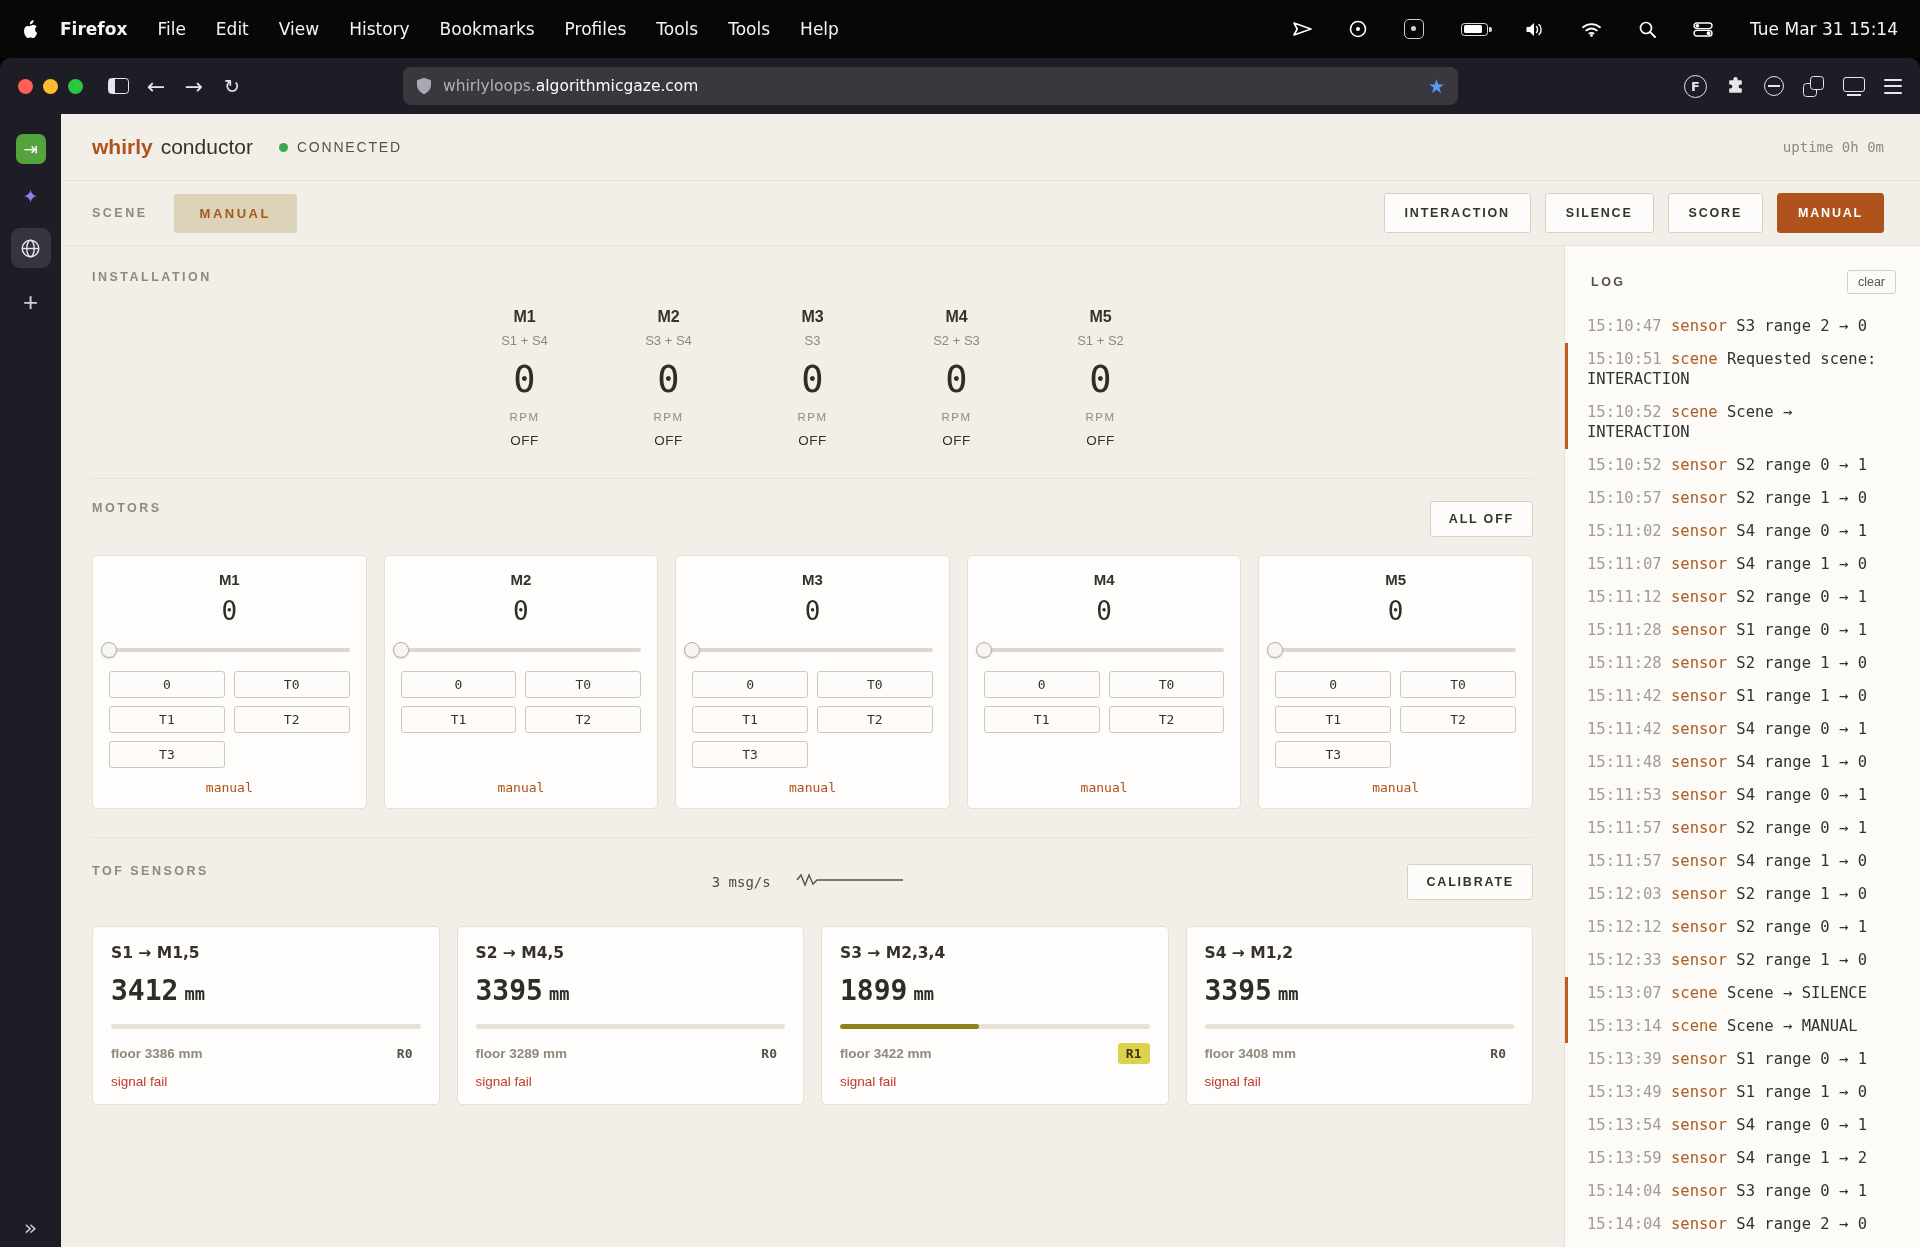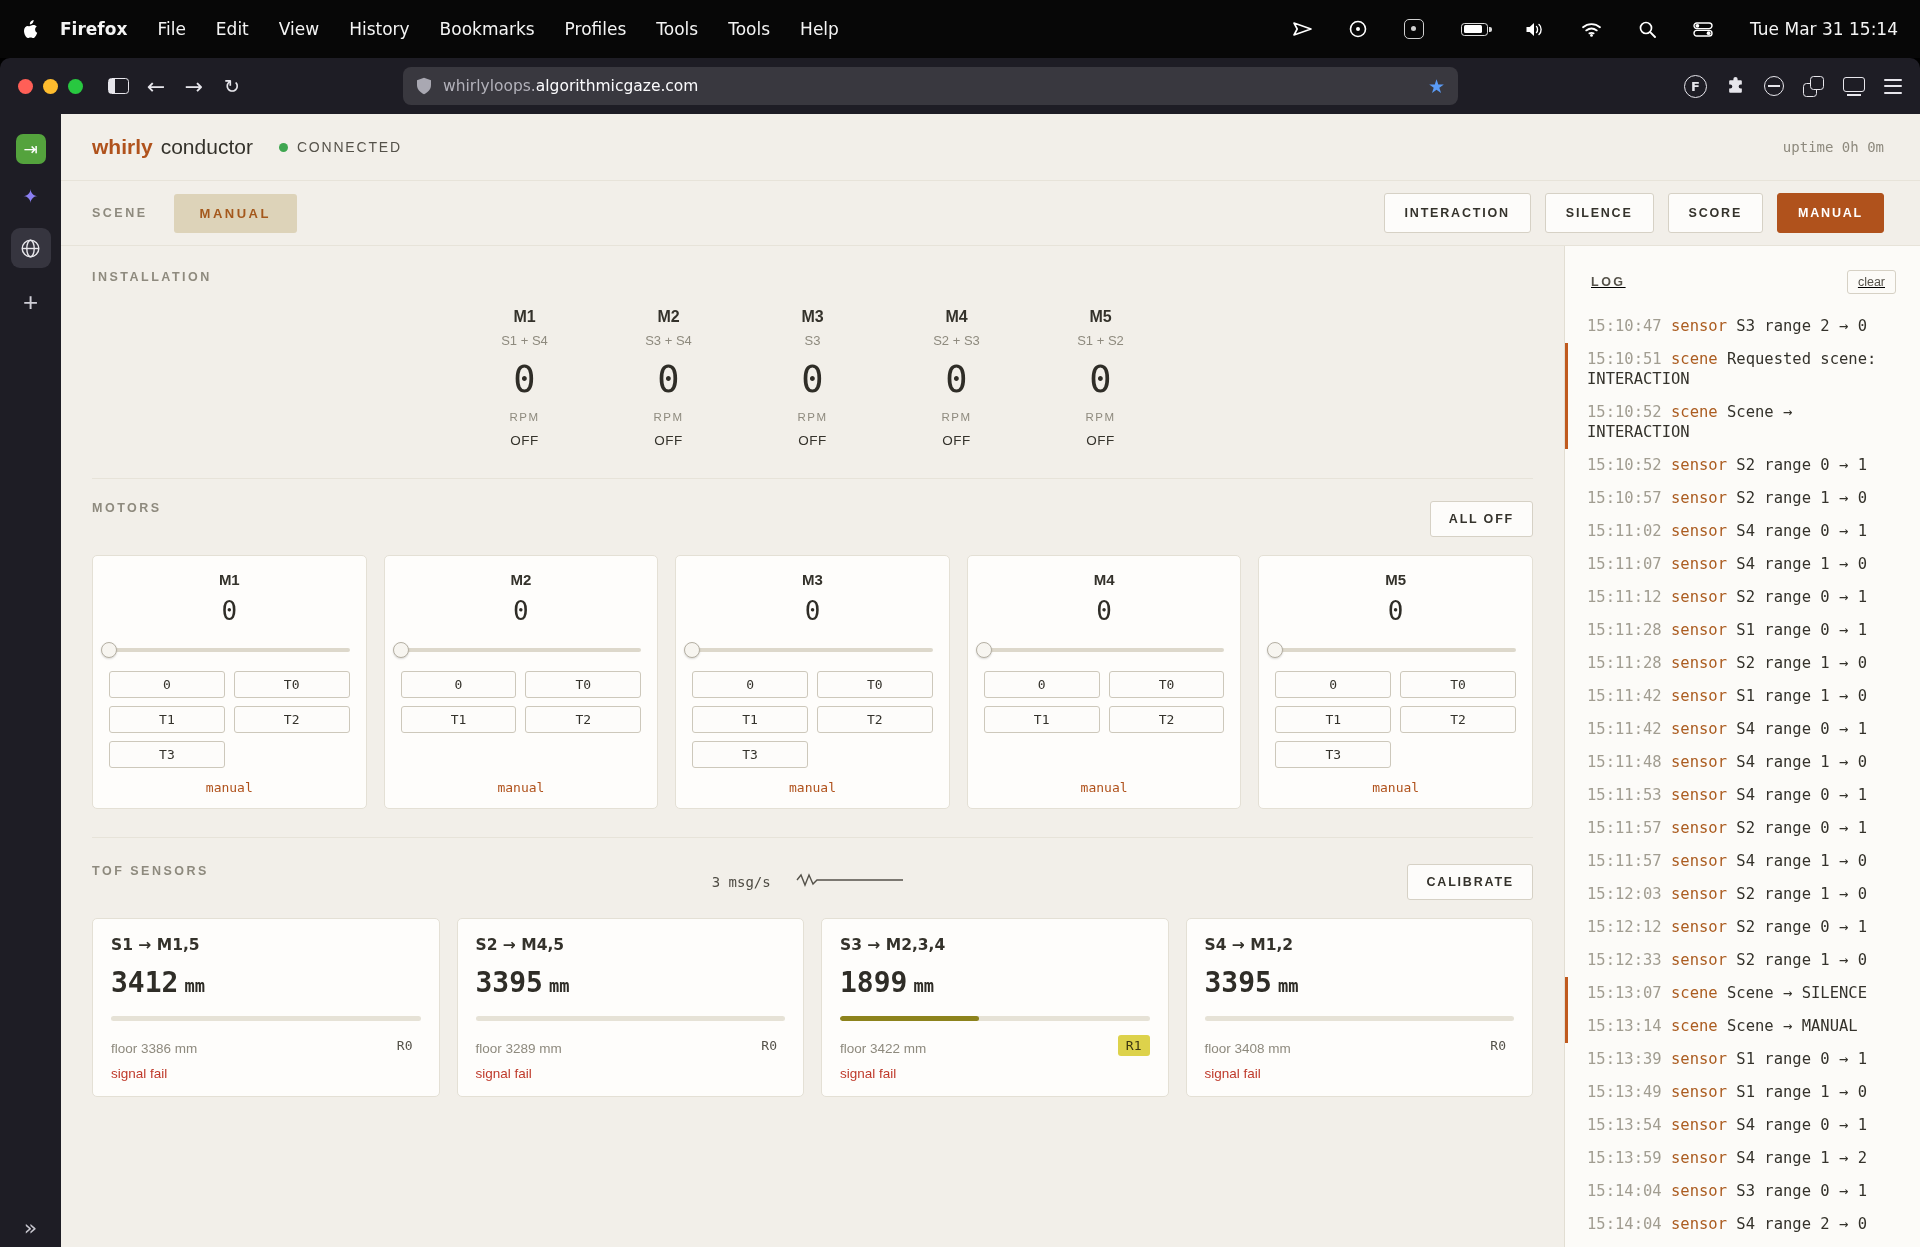--- a/index.html
+++ b/index.html
@@ -115,36 +115,36 @@
   .mbtn { height:27px; background:#fdfcfa; border:1px solid #cdc8bb; border-radius:3px;
           font-family:"DejaVu Sans Mono",monospace; font-size:13px; color:#34322b; cursor:pointer; }
   .mcard-mode { margin-top:auto; padding-top:12px; text-align:center; font-family:"DejaVu Sans Mono",monospace;
                 font-size:13px; color:#b0521c; }
 
   
   .tof { padding:26px 0 0; }
   .tof-mid { display:flex; align-items:center; gap:24px; }
   .rate { font-family:"DejaVu Sans Mono",monospace; font-size:14px; color:#4f4c44; }
   .tof-cards { display:flex; gap:17px; margin-top:18px; }
-  .tcard { flex:1; background:#fefdfb; border:1px solid #e4e0d5; border-radius:5px; padding:17px 18px 15px; min-width:0; }
+  .tcard { flex:1; background:#fefdfb; border:1px solid #e4e0d5; border-radius:5px; padding:17px 18px 15px; min-width:0;margin-top:8px; }
   .tcard-name { font-size:15.5px; font-weight:bold; color:#34322b; font-family:"DejaVu Sans",sans-serif; }
   .tcard-value { margin-top:12px; font-family:"DejaVu Sans Mono",monospace; color:#2f2d27; }
   .tcard-value .num { font-size:28px; font-weight:bold; }
   .tcard-value .unit { font-size:17px; font-weight:bold; margin-left:6px; }
   .tbar { margin-top:17px; height:5px; background:#e6e2d6; border-radius:2.5px; overflow:hidden; }
   .tbar-fill { height:100%; background:#8d831c; border-radius:2.5px; width:0; }
-  .tmeta { margin-top:14px; display:flex; align-items:flex-end; justify-content:space-between; }
+  .tmeta { margin-top:14px; display:flex; align-items:center; justify-content:space-between;font-weight:bold; }
   .tfloor { font-size:13.5px; color:#8e8a7e; }
   .trange { font-family:"DejaVu Sans Mono",monospace; font-size:13px; color:#55524a; padding:3px 8px; border-radius:3px; }
   .trange.active { background:#ddd24b; color:#3c3711; }
   .tstatus { margin-top:10px; font-size:13.5px; color:#bf3a2b; }
 
   
   .log-panel { width:356px; background:#fcfbf8; border-left:1px solid #e2ded3; display:flex; flex-direction:column; overflow:hidden; }
-  .log-head { display:flex; align-items:center; justify-content:space-between; padding:24px 24px 0 26px;text-decoration:underline; }
+  .log-head { display:flex; align-items:center; justify-content:space-between; padding:24px 24px 0 26px; }
   .log-title { color:#55524a; }
   .log-clear { font-family:inherit; font-size:12.5px; color:#55524a; background:transparent; border:1px solid #d6d1c5;
                border-radius:3px; padding:4px 10px; cursor:pointer; }
   .log-list { margin-top:16px; flex:1; overflow:hidden; }
   .log-entry { font-family:"DejaVu Sans Mono",monospace; font-size:15.5px; line-height:20px;
                padding:6px 28px 7px 22px; color:#34322b; }
   .log-entry.scene { border-left:3px solid #c05a1e; padding-left:19px; }
   .log-time { color:#a19d91; }
   .log-tag { color:#ab5c20; }
 </style>

